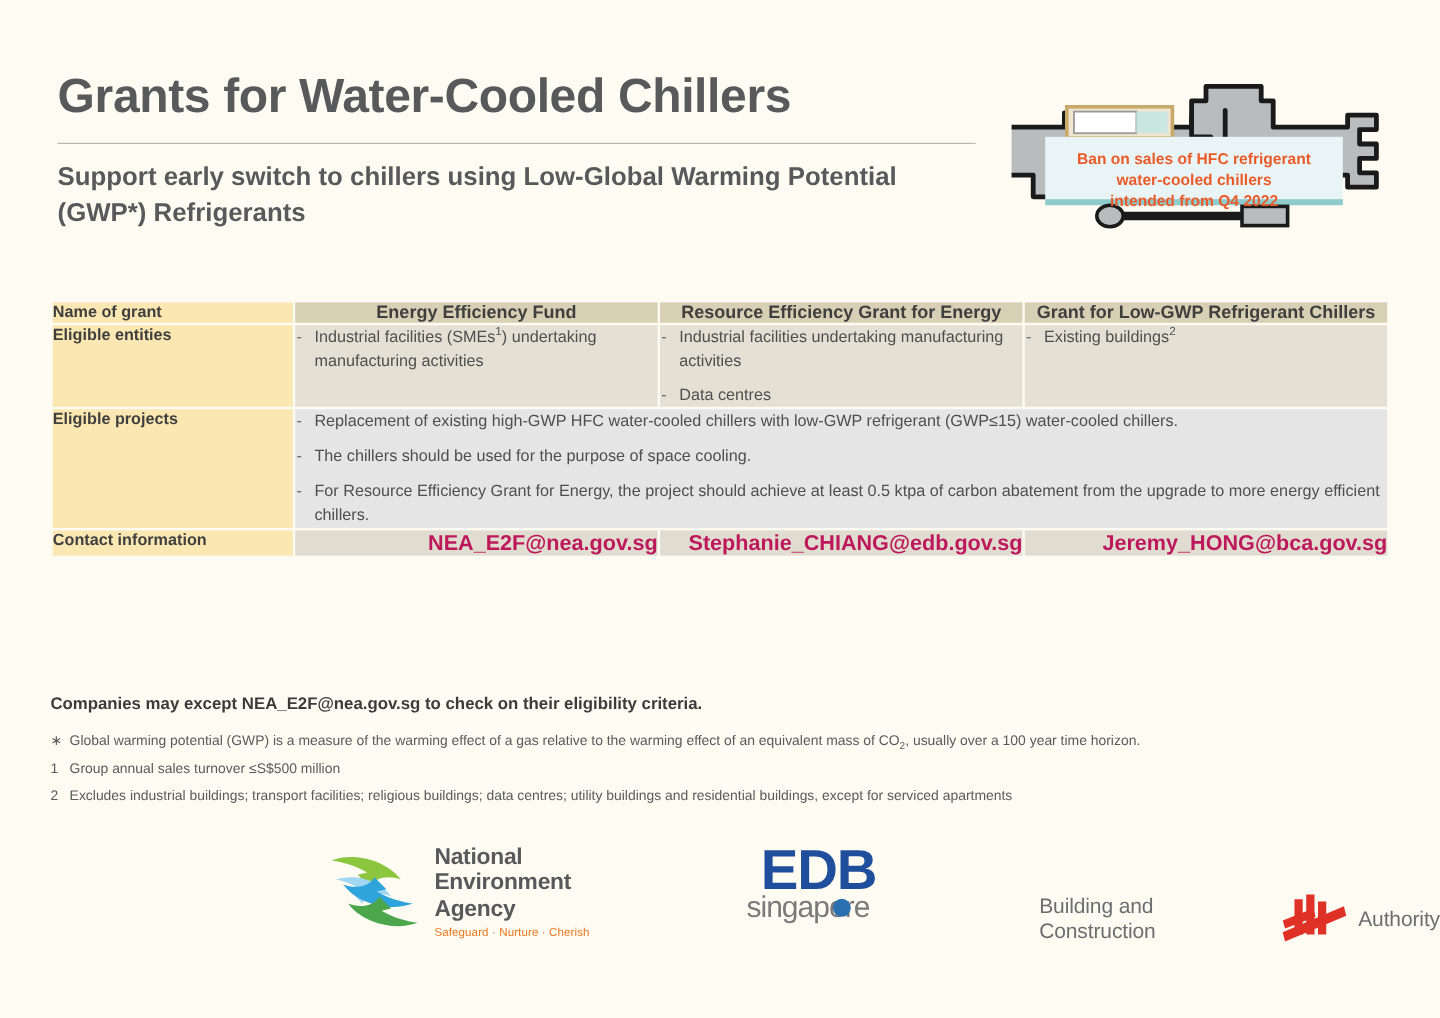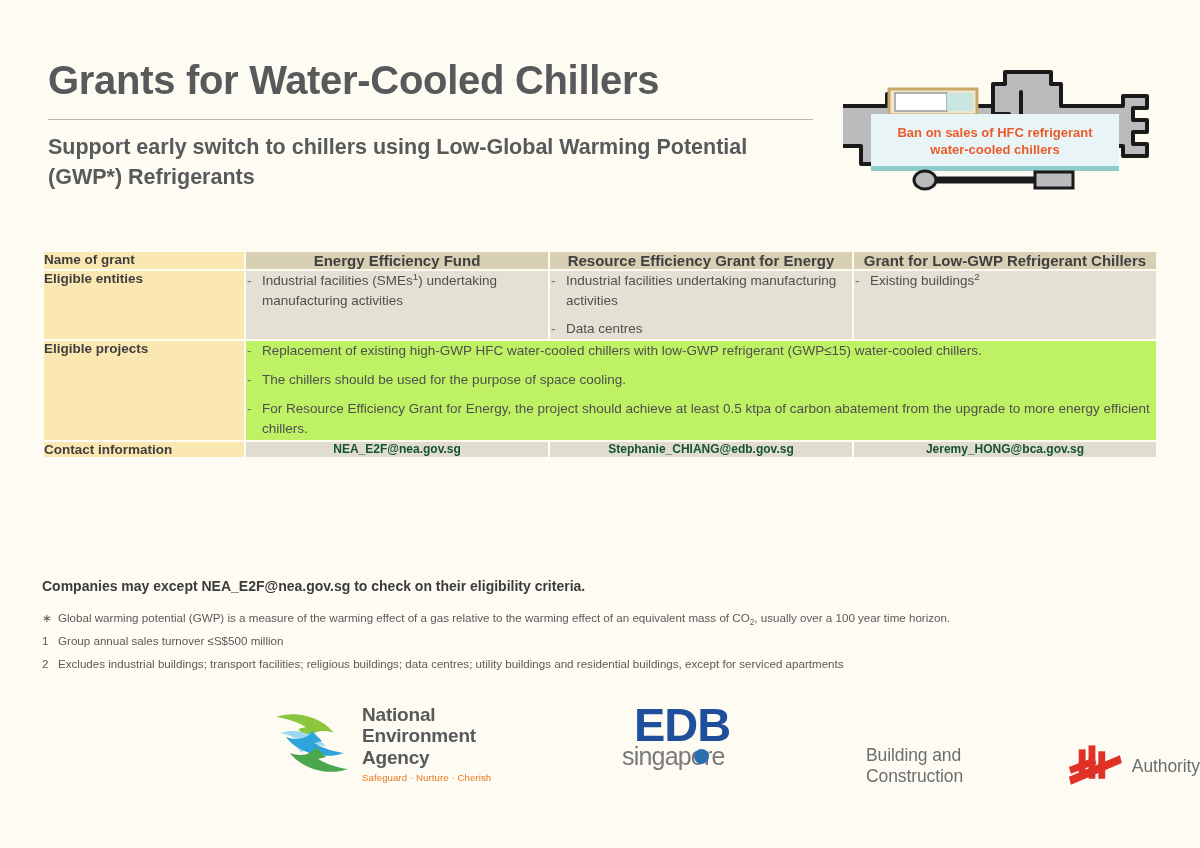--- a/index.html
+++ b/index.html
@@ -99,29 +99,29 @@
     padding: 14px 8px;
   }
   .body-cell {
     background: #e4e0d4;
     font-size: 13.5px;
     color: #4f4f4f;
     padding: 16px 14px 16px 16px;
     line-height: 1.45;
   }
   .body-cell.tan {
-    background: #bef264;
+    background: #e5e5e5;
     margin-left: 16px;
   }
   .contact-cell {
     background: #e0dccf;
-    font-size: 12px;
-    font-weight: bold;
-    color: #14532d;
-    text-align: center;
+    font-size: 18px;
+    font-weight: bold;
+    color: #be185d;
+    text-align: right;
     padding: 16px 8px;
   }
   ul.dashlist {
     list-style: none;
     margin: 0;
     padding: 0;
   }
   ul.dashlist li {
     position: relative;
     padding-left: 16px;
@@ -262,20 +262,21 @@
 
     <rect x="28" y="122" width="248" height="5" fill="#8ecbcb"></rect>
 
     <path d="M82,136 h118" fill="none" stroke="#1a1a1a" stroke-width="7" stroke-linecap="round"></path>
     <ellipse cx="82" cy="136" rx="11" ry="9" fill="#b9bbbd" stroke="#1a1a1a" stroke-width="3"></ellipse>
     <rect x="192" y="128" width="38" height="16" fill="#b9bbbd" stroke="#1a1a1a" stroke-width="3"></rect>
   </svg>
   <div class="ban-caption">
     <div>Ban on sales of HFC refrigerant</div>
     <div>water-cooled chillers</div>
+    <div>intended from Q4 2022</div>
   </div>
 </div>
 
 <table class="grant-table">
   <tbody>
 
     <tr>
       <td class="label-cell">Name of grant</td>
       <td class="hdr-cell">Energy Efficiency Fund</td>
       <td class="hdr-cell">Resource Efficiency Grant for Energy</td>

